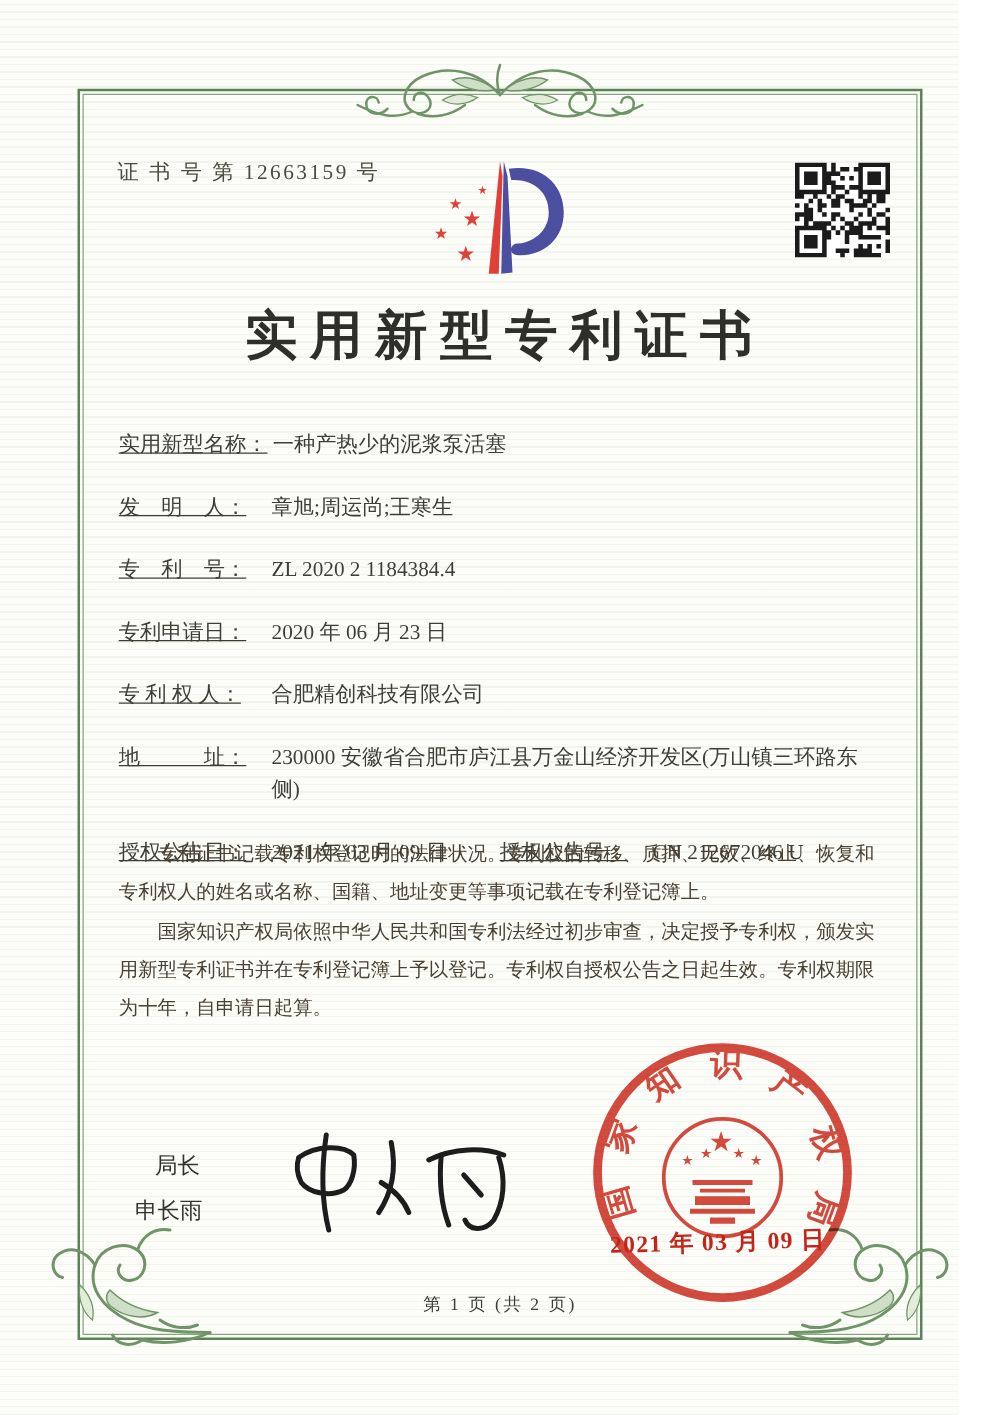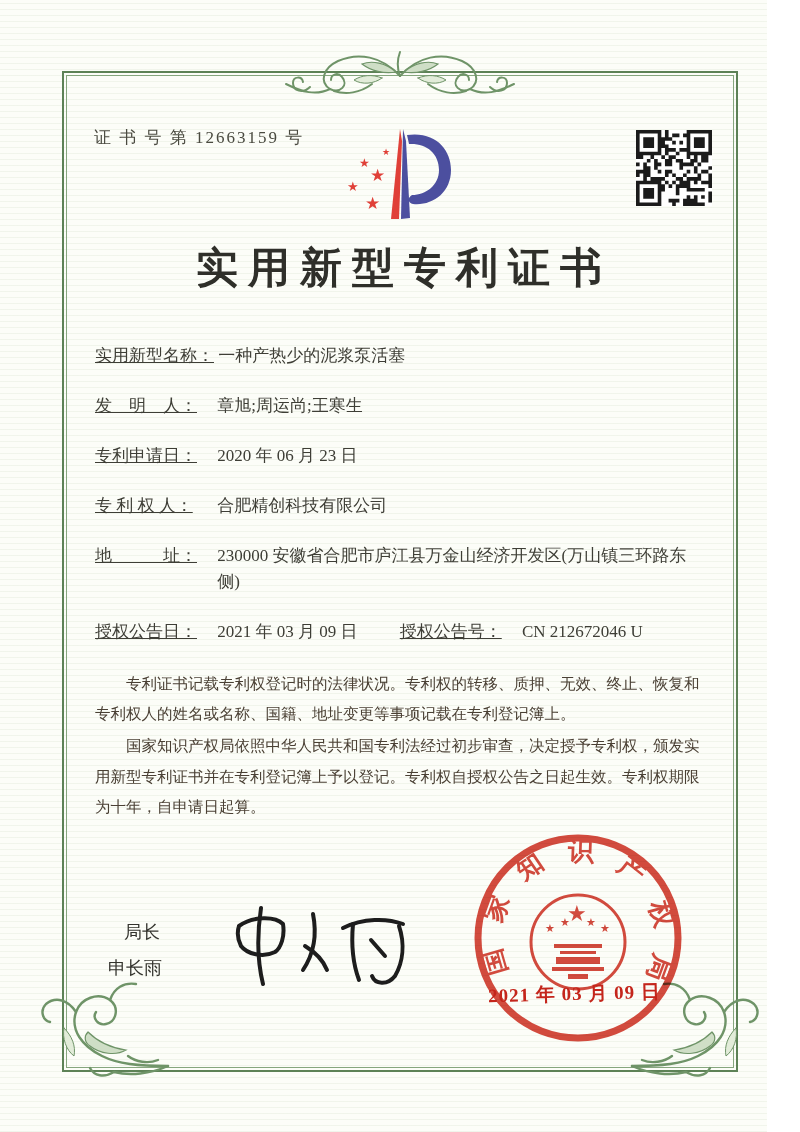--- a/index.html
+++ b/index.html
@@ -116,20 +116,24 @@
   <div class="abs fields">
     <div class="row">
       <span class="lbl">实用新型名称：</span>
       <span class="val">一种产热少的泥浆泵活塞</span>
     </div>
     <div class="row">
       <span class="lbl">发　明　人：</span>
       <span class="val">章旭;周运尚;王寒生</span>
     </div>
     <div class="row">
+      <span class="lbl">专　利　号：</span>
+      <span class="val">ZL 2020 2 1184384.4</span>
+    </div>
+    <div class="row">
       <span class="lbl">专利申请日：</span>
       <span class="val">2020 年 06 月 23 日</span>
     </div>
     <div class="row">
       <span class="lbl">专 利 权 人：</span>
       <span class="val">合肥精创科技有限公司</span>
     </div>
     <div class="row address">
       <span class="lbl">地　　　址：</span>
       <span class="val">230000 安徽省合肥市庐江县万金山经济开发区(万山镇三环路东侧)</span>
@@ -185,15 +189,16 @@
       <rect x="88" y="118" width="48" height="4" fill="#d23b2e"></rect>
       <rect x="94" y="125" width="36" height="3" fill="#d23b2e"></rect>
       <rect x="90" y="131" width="44" height="7" fill="#d23b2e"></rect>
       <rect x="86" y="141" width="52" height="4" fill="#d23b2e"></rect>
       <rect x="102" y="148" width="20" height="5" fill="#d23b2e"></rect>
     </g>
   </svg>
 
   <div class="abs seal-date">2021 年 03 月 09 日</div>
 
+  <div class="abs page-info">第 1 页 (共 2 页)</div>
 
 
 </div>
 
 </body></html>

